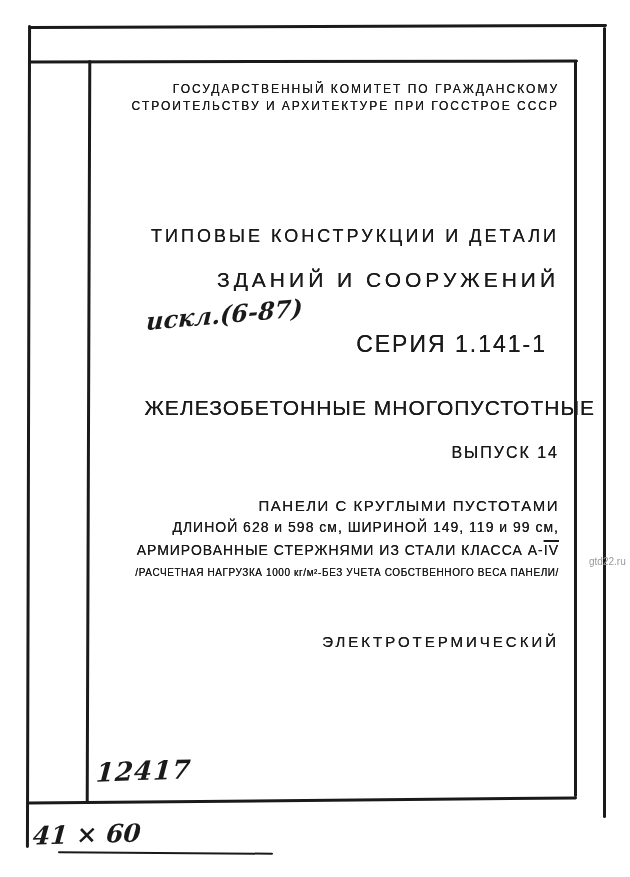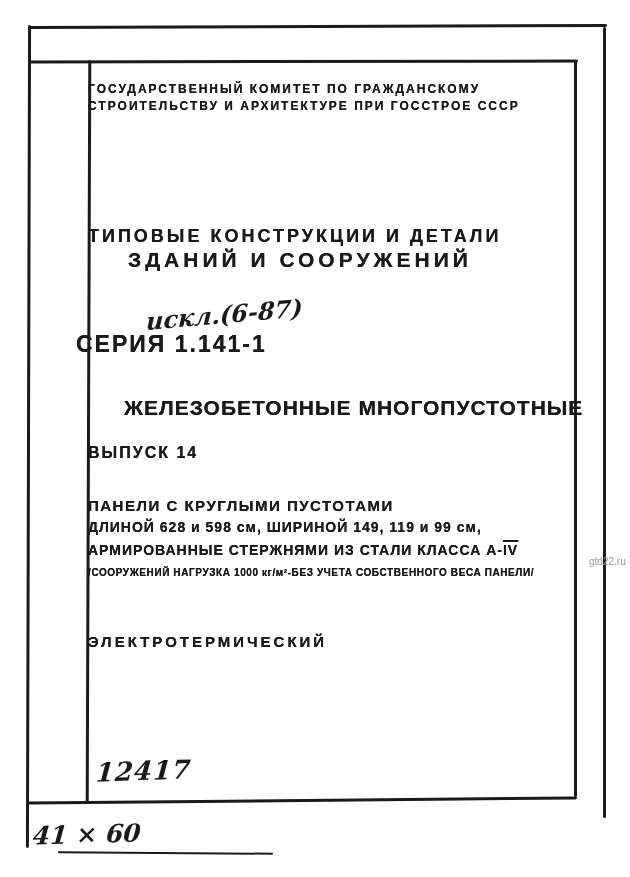--- a/index.html
+++ b/index.html
@@ -15,27 +15,27 @@
   .l-outer-top    { left:28px;  top:25px;  width:579px; height:3px; transform:rotate(-0.2deg); }
   .l-outer-left   { left:27px;  top:25px;  width:3px;   height:823px; transform:rotate(0.15deg); }
   .l-outer-right  { left:603px; top:27px;  width:3px;   height:791px; }
   .l-strip        { left:28px;  top:60px;  width:550px; height:3px; transform:rotate(-0.1deg); }
   .l-inner-left   { left:87px;  top:60px;  width:3px;   height:743px; transform:rotate(0.2deg); }
   .l-inner-right  { left:574px; top:60px;  width:3px;   height:737px; }
   .l-bottom       { left:28px;  top:799px; width:549px; height:3px; transform:rotate(-0.55deg); }
   .l-format-rule  { left:58px;  top:852px; width:215px; height:2px; transform:rotate(0.4deg); }
   
   .stamp {
-    position:absolute; left:88px; width:471px; text-align:left;
-    font-weight:bold; white-space:nowrap;
+    position:absolute; left:88px; width:471px; text-align:right;
+    font-weight:normal; white-space:nowrap;
     text-shadow:0 0 0.5px var(--ink);
   }
   .committee  { top:81px;  font-size:12px; letter-spacing:2px;   line-height:17px; }
   .title-1    { top:226px; font-size:18px; letter-spacing:3px; }
-  .title-2    { top:248px; font-size:21px; letter-spacing:4px;padding-left:40px; }
+  .title-2    { top:268px; font-size:21px; letter-spacing:4px; }
   .series     { top:331px; left:76px; font-size:23px; letter-spacing:2px; }
   .subject-1  { top:369px; font-size:20px; letter-spacing:2px; }
   .subject-2  { top:396px; font-size:21px; letter-spacing:1px;margin-left:36px; }
   .issue      { top:444px; font-size:16px; letter-spacing:2px; }
   .spec-1     { top:475px; font-size:15px; letter-spacing:2.5px; }
   .spec-2     { top:497px; font-size:15px; letter-spacing:1.5px; }
   .spec-3     { top:519px; font-size:14px; letter-spacing:1px; }
   .spec-4     { top:542px; font-size:14px; letter-spacing:1px; }
   .spec-5     { top:567px; font-size:10px; letter-spacing:0.6px; }
   .methods-1  { top:611px; font-size:15px; letter-spacing:3px; }
@@ -81,21 +81,21 @@
 
   <div class="stamp series">СЕРИЯ 1.141-1</div>
 
   <div class="stamp subject-2">ЖЕЛЕЗОБЕТОННЫЕ МНОГОПУСТОТНЫЕ</div>
 
   <div class="stamp issue">ВЫПУСК 14</div>
 
   <div class="stamp spec-2">ПАНЕЛИ С КРУГЛЫМИ ПУСТОТАМИ</div>
   <div class="stamp spec-3">ДЛИНОЙ 628 и 598 см, ШИРИНОЙ 149, 119 и 99 см,</div>
   <div class="stamp spec-4"><span>АРМИРОВАННЫЕ СТЕРЖНЯМИ ИЗ СТАЛИ КЛАССА А-</span><span class="ovl">IV</span></div>
-  <div class="stamp spec-5">/СООРУЖЕНИЙ НАГРУЗКА 1000 кг/м²-БЕЗ УЧЕТА СОБСТВЕННОГО ВЕСА ПАНЕЛИ/</div>
+  <div class="stamp spec-5">/РАСЧЕТНАЯ НАГРУЗКА 1000 кг/м²-БЕЗ УЧЕТА СОБСТВЕННОГО ВЕСА ПАНЕЛИ/</div>
 
   <div class="stamp methods-2">ЭЛЕКТРОТЕРМИЧЕСКИЙ</div>
 
   <div class="hand hand-number">12417</div>
 
   <div class="hand hand-format">41 × 60</div>
   <div class="line l-format-rule"></div>
 
   <div class="watermark">gtd22.ru</div>
 

